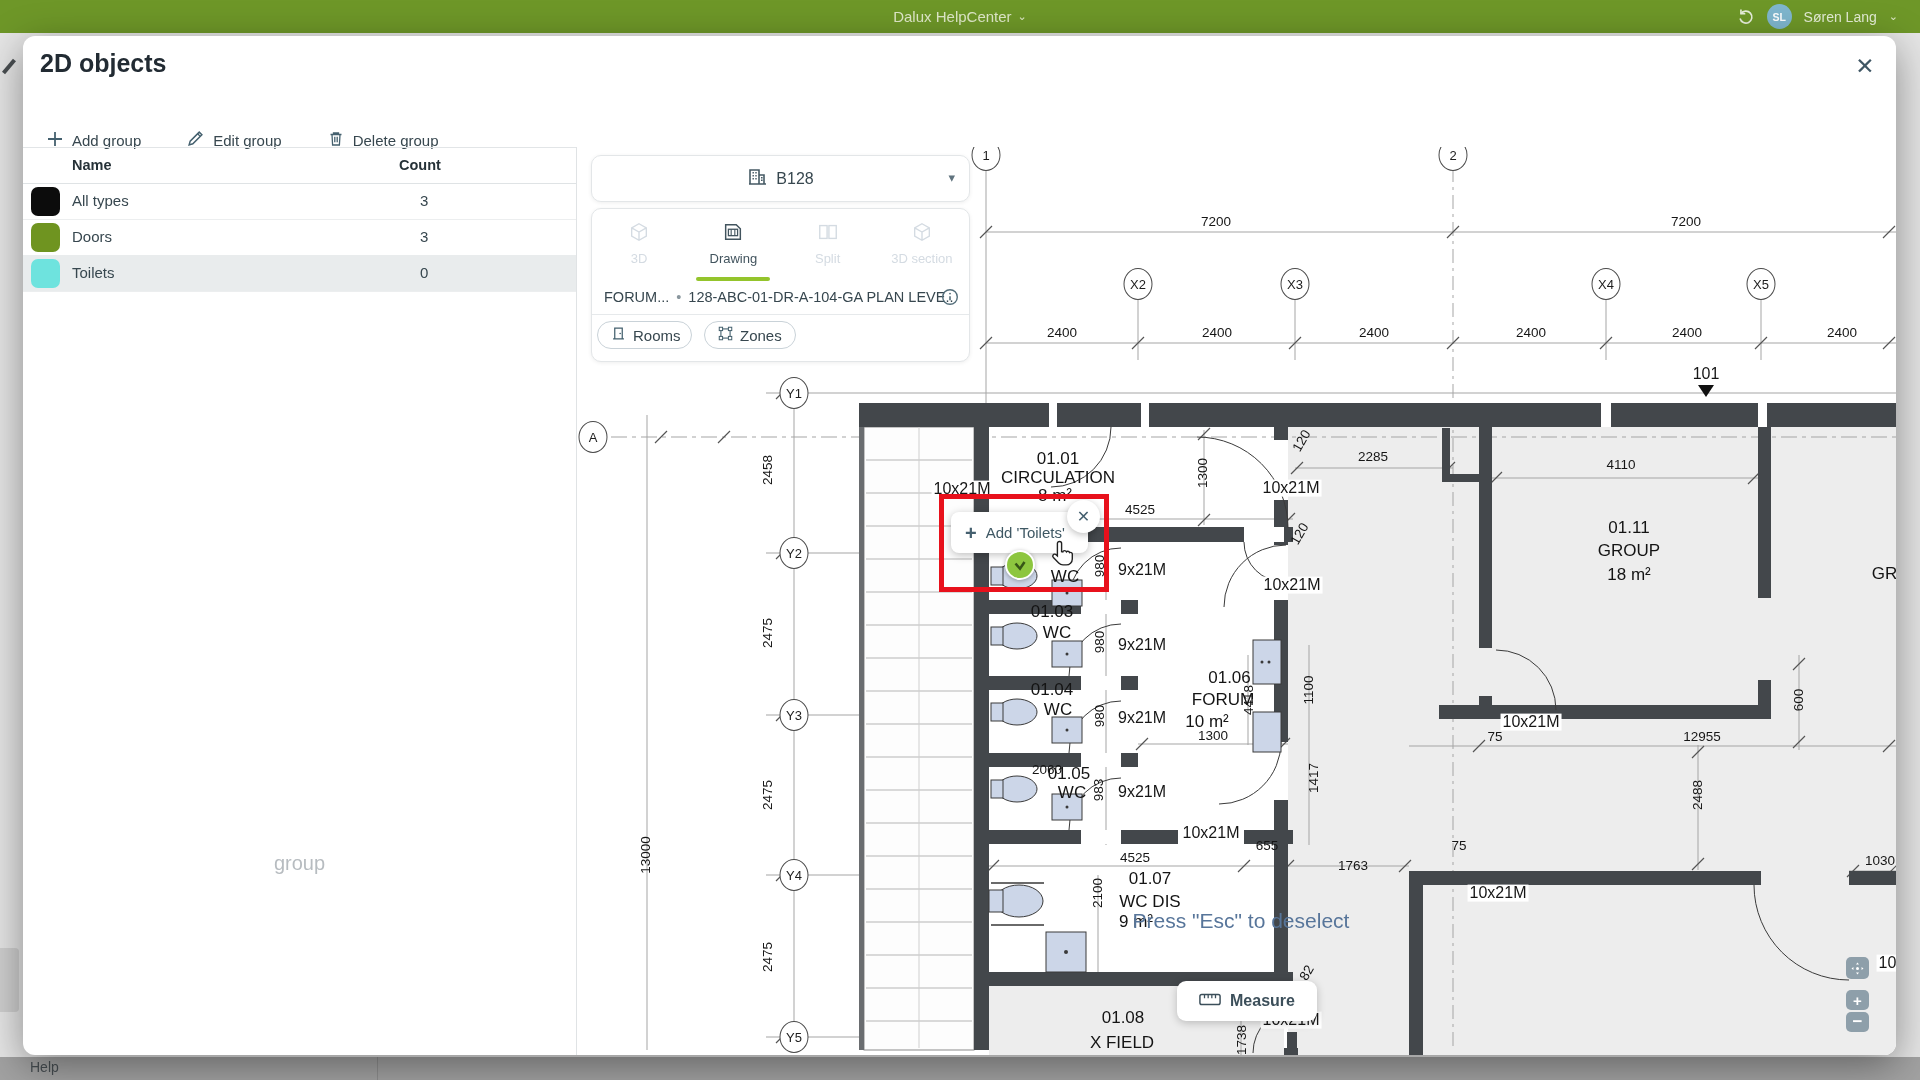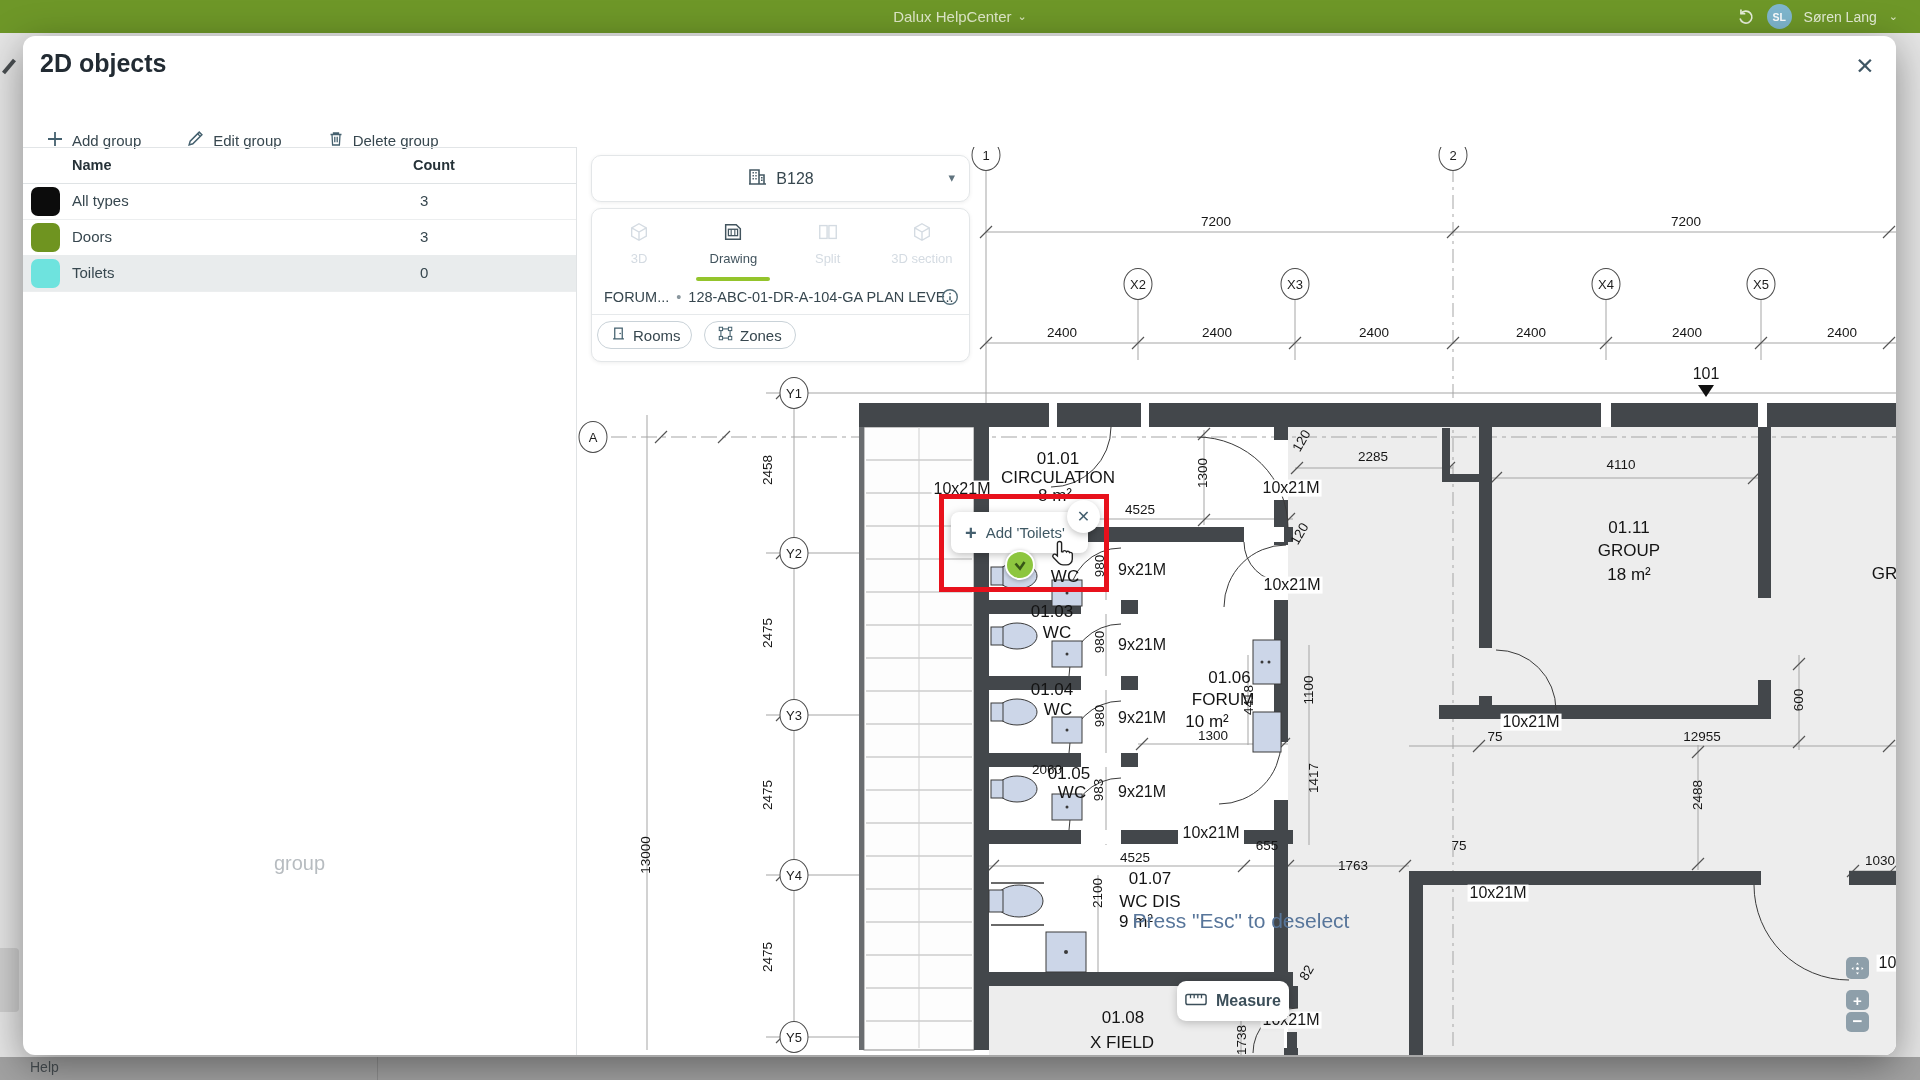--- a/index.html
+++ b/index.html
@@ -72,21 +72,21 @@
   .seltip{position:absolute;left:374px;top:365px;width:137px;height:41px;background:#fff;border-radius:8px;
     box-shadow:0 2px 8px rgba(0,0,0,.25);display:flex;align-items:center;gap:9px;padding-left:14px;box-sizing:border-box;
     font-size:15px;color:#3f5864;cursor:pointer;}
   .seltip .plus{font-size:20px;color:#45606f;font-weight:bold;line-height:1;}
   .selclose{position:absolute;left:490px;top:353px;width:33px;height:33px;border-radius:50%;background:#fff;
     box-shadow:0 2px 7px rgba(0,0,0,.25);display:flex;align-items:center;justify-content:center;font-size:16px;color:#45606f;cursor:pointer;}
   .greenchk{position:absolute;left:428px;top:403px;width:30px;height:30px;border-radius:50%;background:#8dc63f;
     border:2.5px solid #fff;box-shadow:0 1px 4px rgba(0,0,0,.3);box-sizing:border-box;display:flex;align-items:center;justify-content:center;}
   .cursor-hand{position:absolute;left:473px;top:393px;}
   .eschint{position:absolute;left:544px;top:762px;width:240px;text-align:center;font-size:21px;color:#57759a;}
-  .measure{position:absolute;left:600px;top:834px;width:112px;height:40px;background:#fff;border-radius:9px;
+  .measure{position:absolute;left:600px;top:834px;width:140px;height:40px;background:#fff;border-radius:9px;
     box-shadow:0 2px 8px rgba(0,0,0,.22);display:flex;align-items:center;justify-content:center;gap:9px;
     font-size:16px;font-weight:600;color:#3c4f5a;cursor:pointer;}
   .panbtn{position:absolute;left:1269px;width:23px;background:rgba(125,145,158,.85);border-radius:5px;
     display:flex;align-items:center;justify-content:center;color:#fff;cursor:pointer;}
   .panbtn.pan{top:810px;height:22px;}
   .panbtn.zin{top:843px;height:20px;font-size:15px;font-weight:bold;}
   .panbtn.zout{top:865px;height:20px;font-size:17px;font-weight:bold;}
 </style>
 </head>
 <body>
@@ -140,21 +140,21 @@
       <div class="tbtn">
         <span><svg width="16" height="17" viewBox="0 0 16 16">
               <path d="M2.5 4h11M5.5 4V2.5h5V4M4 4l.6 10.5h6.8L12 4M6.8 6.3v5.5M9.2 6.3v5.5" fill="none" stroke="#44606e" stroke-width="1.3"></path>
             </svg></span>
         <span>Delete group</span>
       </div>
     </div>
 
     <div class="hline" style="left:0;top:111px;width:553px;"></div>
     <div class="th" style="left:49px;top:121px;">Name</div>
-    <div class="th" style="left:390px;top:121px;">Count</div>
+    <div class="th" style="left:376px;top:121px;">Count</div>
     <div class="hline" style="left:0;top:147px;width:553px;background:#dfe3e5;"></div>
 
     <div class="trow" style="top:147px;">
       <span class="swatch" style="background: rgb(12, 12, 12);"></span>
       <span class="tname">All types</span>
       <span class="tcount">3</span>
     </div>
     <div class="rowline" style="top:183px;"></div>
     <div class="trow" style="top:183px;">
       <span class="swatch" style="background: rgb(111, 148, 32);"></span>

